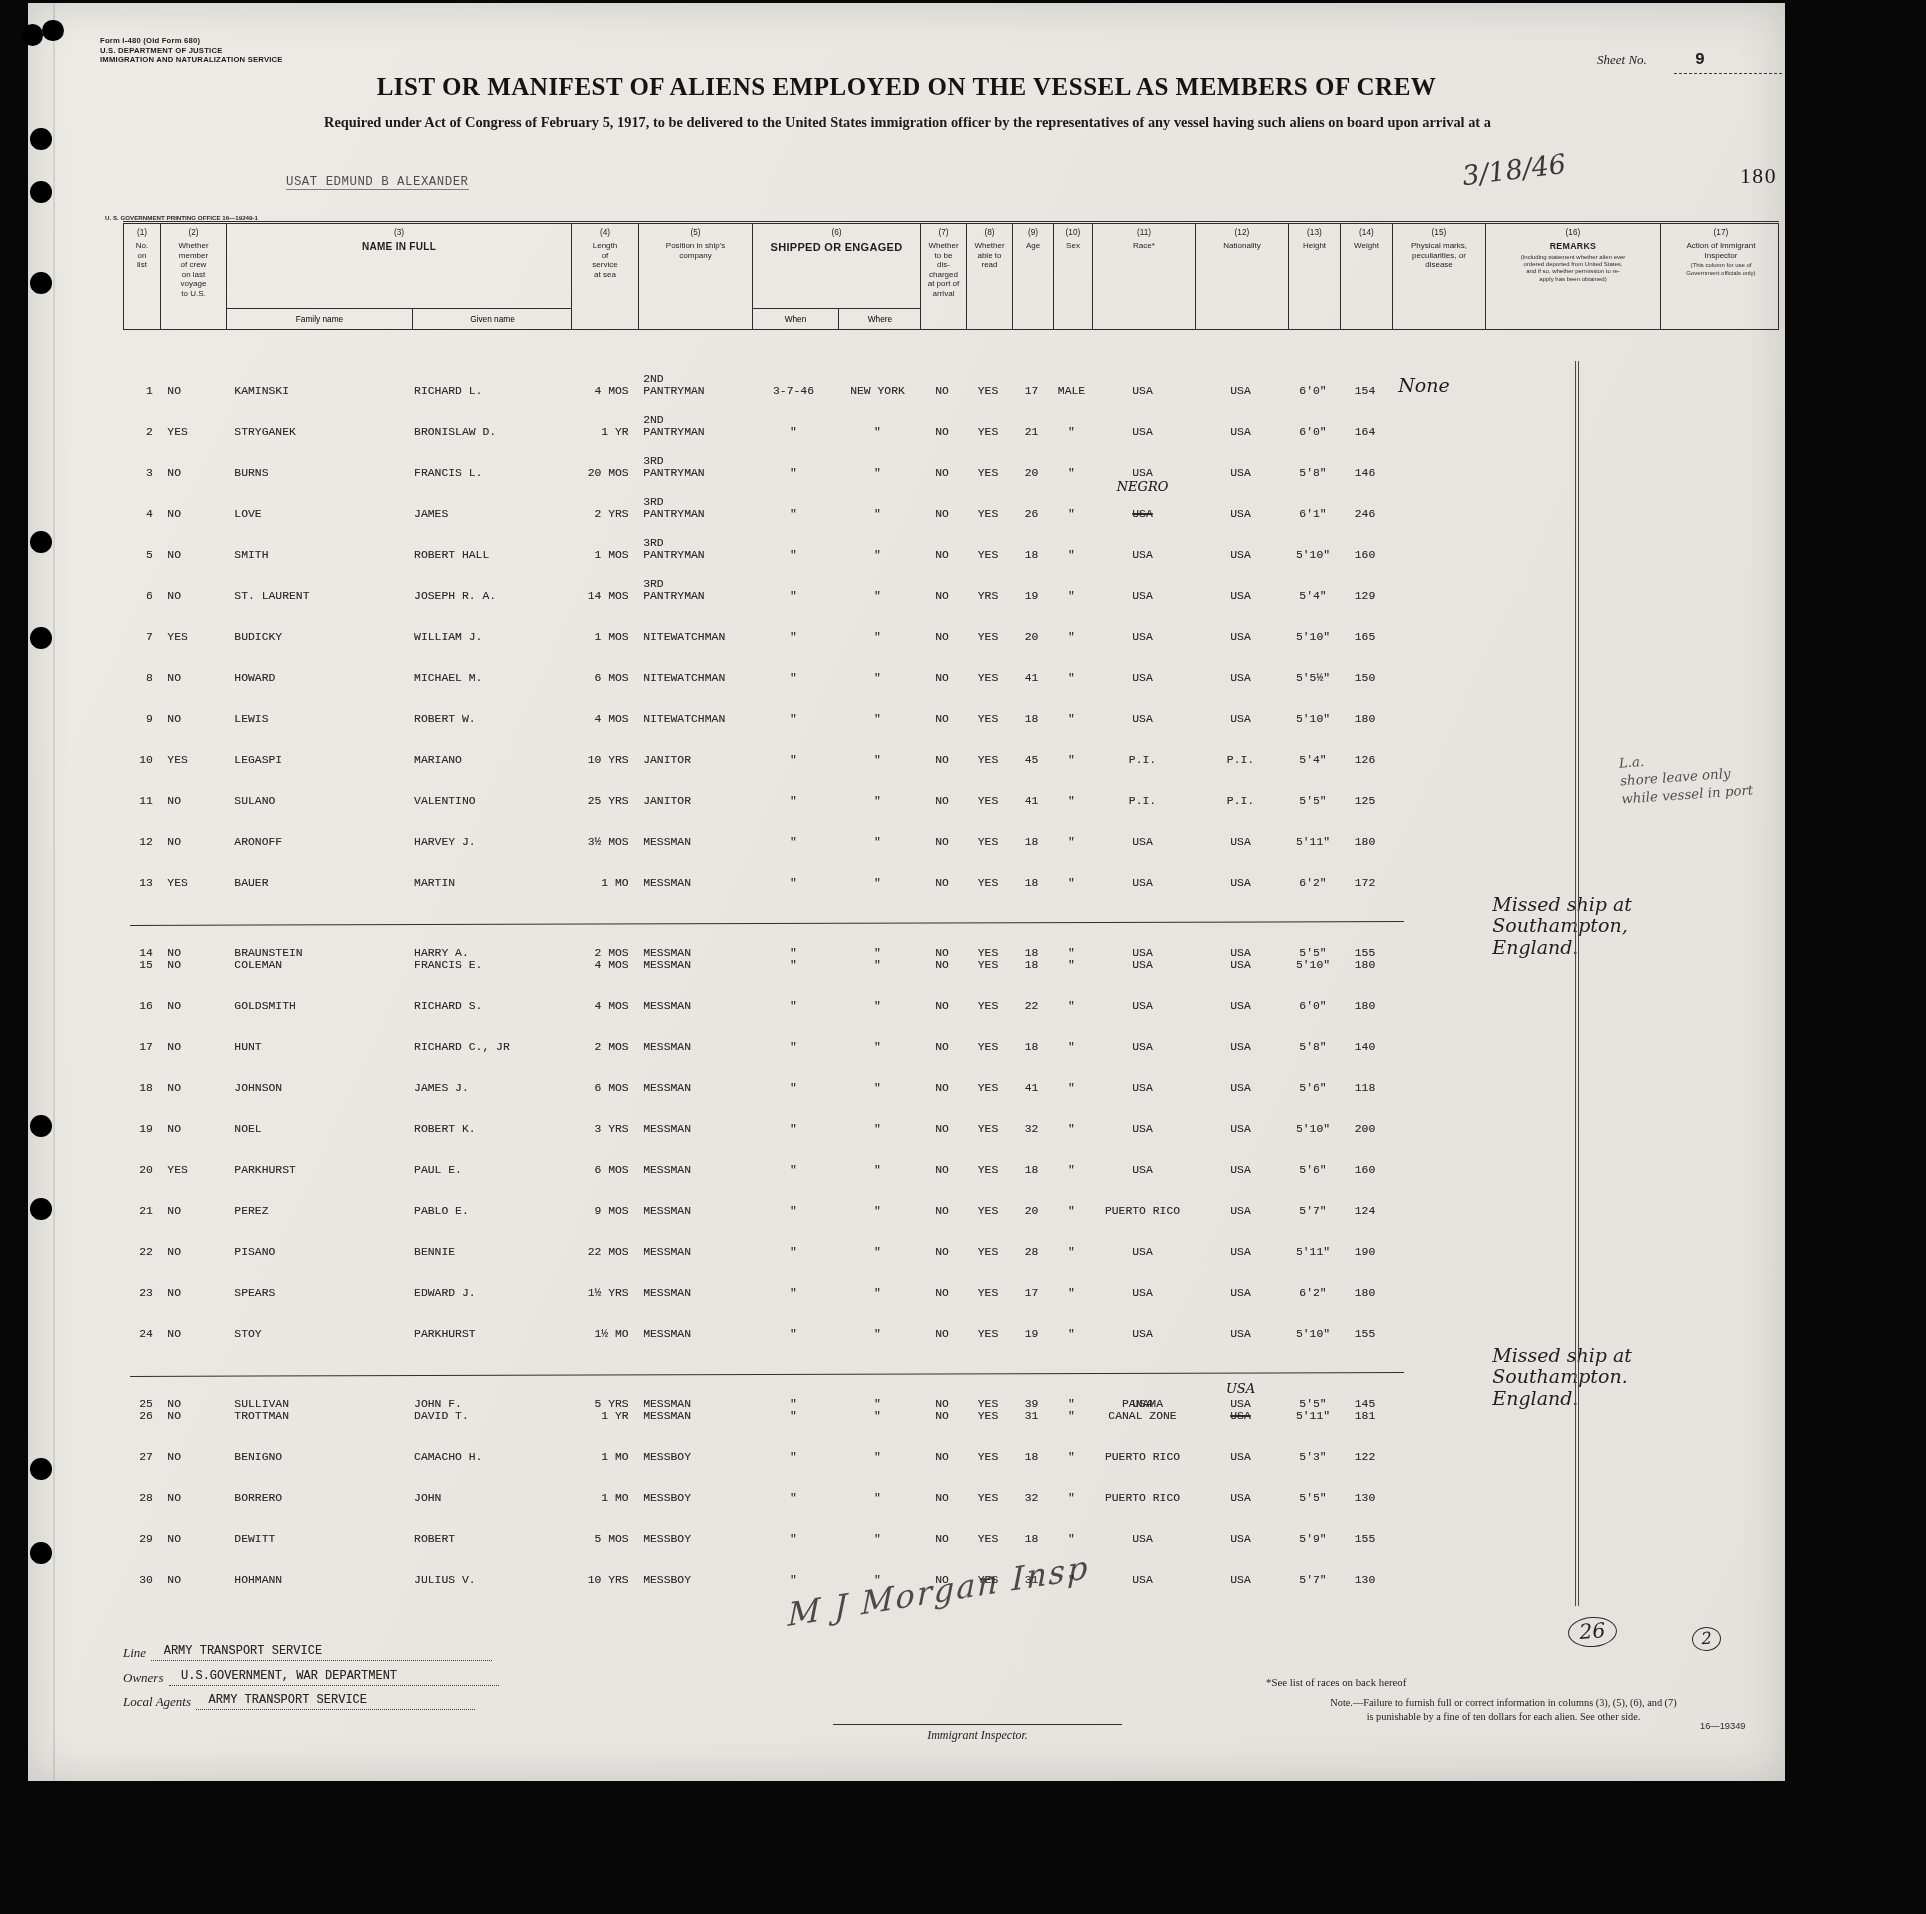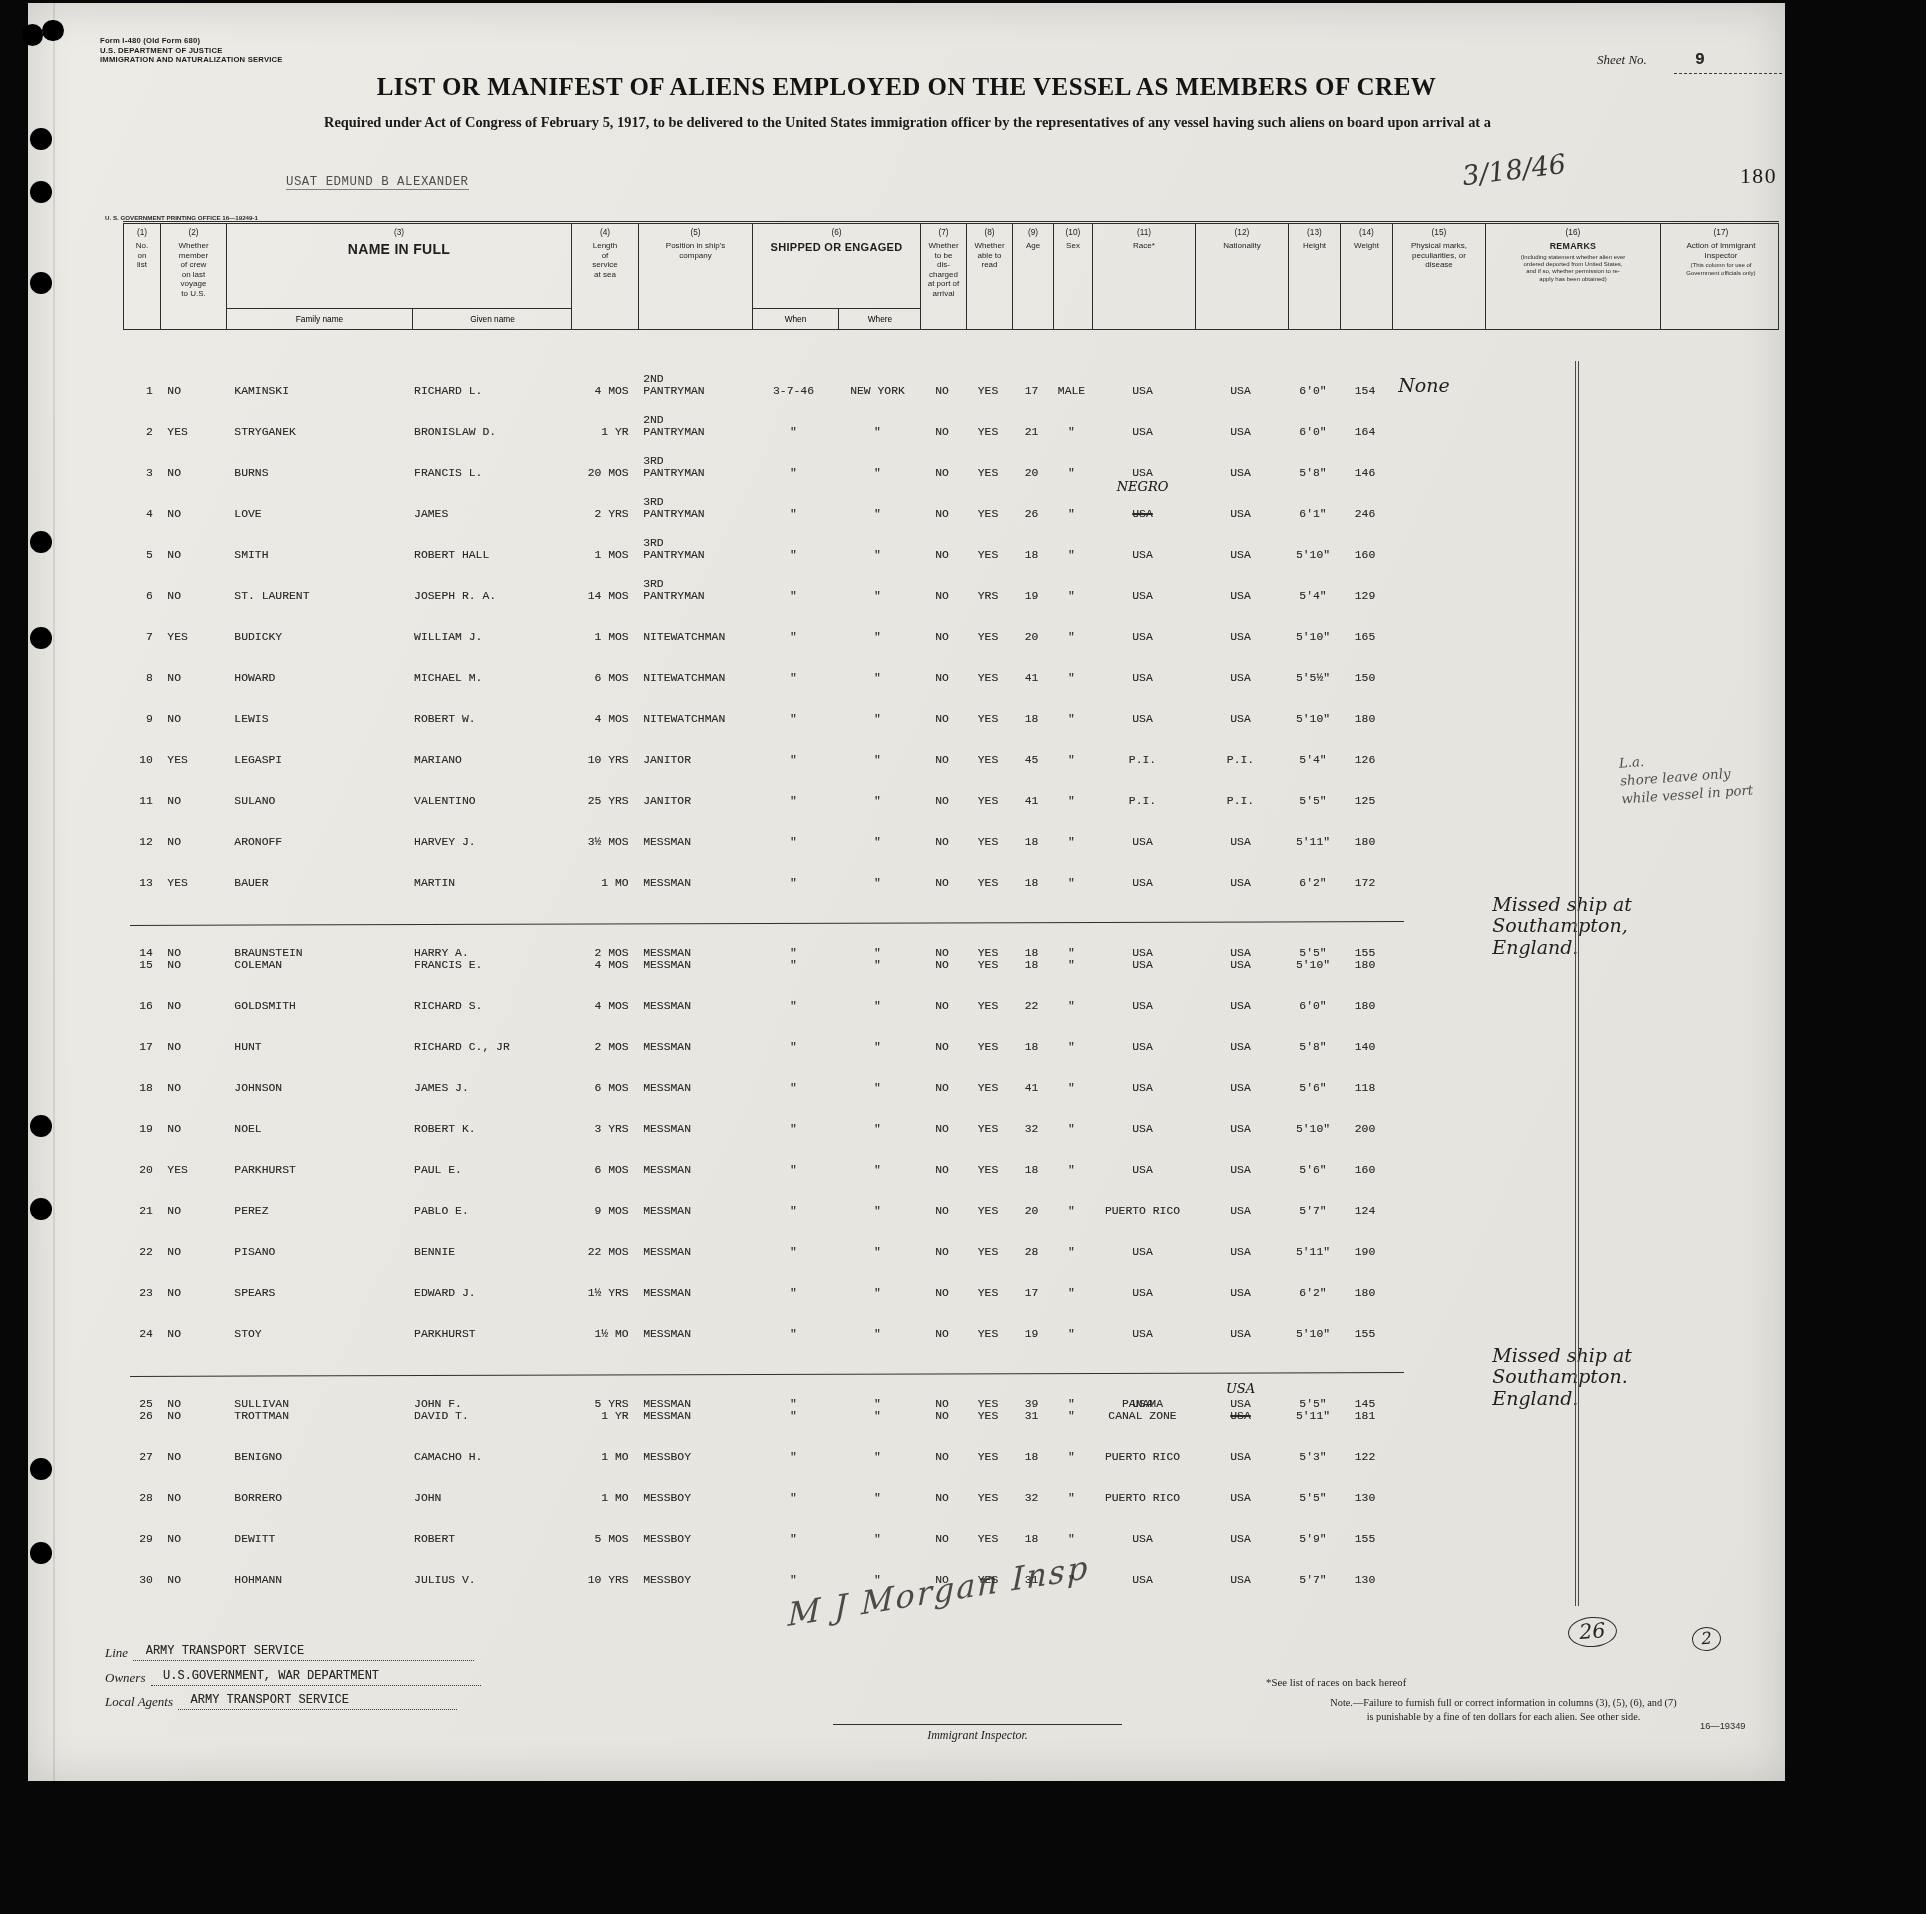--- a/index.html
+++ b/index.html
@@ -54,21 +54,21 @@
   
   .thead { position:absolute; left:95px; top:220px; width:1656px; height:107px;
            display:grid; grid-template-columns:36px 66px 345px 67px 114px 168px 46px 46px 41px 39px 103px 93px 52px 52px 93px 175px 121px;
            border:1.3px solid #2d2d2d; background:rgba(255,255,255,.05); }
   .thead::before { content:""; position:absolute; left:-1px; right:-1px; top:-3.6px; border-top:0.8px solid #2d2d2d; }
   .hc { border-left:1px solid #2d2d2d; display:flex; flex-direction:column; align-items:center;
         padding-top:4.1px; overflow:hidden; }
   .hc:first-child { border-left:none; }
   .hnum { font:400 8.3px/1 "Liberation Sans",sans-serif; color:#222; margin-bottom:4.6px; }
   .hlab { font:400 8px/1.2 "Liberation Sans",sans-serif; color:#1e1e1e; text-align:center; }
-  .hlab.big { font-weight:700; font-size:14px; letter-spacing:0.3px; }
+  .hlab.big { font-weight:700; font-size:10px; letter-spacing:0.3px; }
   .hnote { font:400 6px/1.22 "Liberation Sans",sans-serif; color:#2a2a2a; text-align:center; padding:2.1px 3.1px 0 3.1px; }
   .hc-split { justify-content:space-between; padding-bottom:0; }
   .subrow { width:100%; display:grid; border-top:1px solid #2d2d2d; }
   .subrow .sub { font:400 8.3px/1 "Liberation Sans",sans-serif; text-align:center; padding:5.2px 0 6.2px 0; }
   .subrow .sub + .sub { border-left:1px solid #2d2d2d; }
   .subrow.name-sub { grid-template-columns:185px 160px; }
   .subrow.ship-sub { grid-template-columns:85px 83px; }
 
   
   .tbody { position:absolute; left:95px; top:358px; width:1656px; }
@@ -102,21 +102,21 @@
   
 
   
   .anno { position:absolute; }
   .anno.shore { left:1592px; top:747px; font-size:13.4px; line-height:1.35;
                 transform:rotate(-4deg); color:rgba(40,40,40,.8); }
   .signature { position:absolute; left:758px; top:1569px; font-size:32px;
                transform:rotate(-9deg) skewX(-10deg); color:rgba(35,35,35,.8); letter-spacing:2.1px; }
 
   
-  .foot-row { position:absolute; display:flex; align-items:flex-end; }
+  .foot-row { position:absolute; display:flex; align-items:flex-end;margin-left:18px; }
   .foot-row .plab { font-size:13px; padding-right:5.2px; }
   .foot-row .fill.typed { font-size:12px; text-align:left; padding-left:12.4px; }
   .fr-line   { left:77px; top:1641px; }
   .fr-owners { left:77px; top:1666px; }
   .fr-agents { left:77px; top:1690px; }
   .inspector { position:absolute; left:805px; top:1721px; width:289px; border-top:1px solid #2f2f2f;
                text-align:center; font-style:italic; font-size:12px; padding-top:3.1px; color:#1d1d1d; }
   .races-note { position:absolute; left:1238px; top:1673px; font-size:10.8px; color:#1c1c1c; }
   .foot-note { position:absolute; left:1202px; top:1693px; width:547px; text-align:center;
                font-size:10.3px; line-height:1.35; color:#1c1c1c; }

